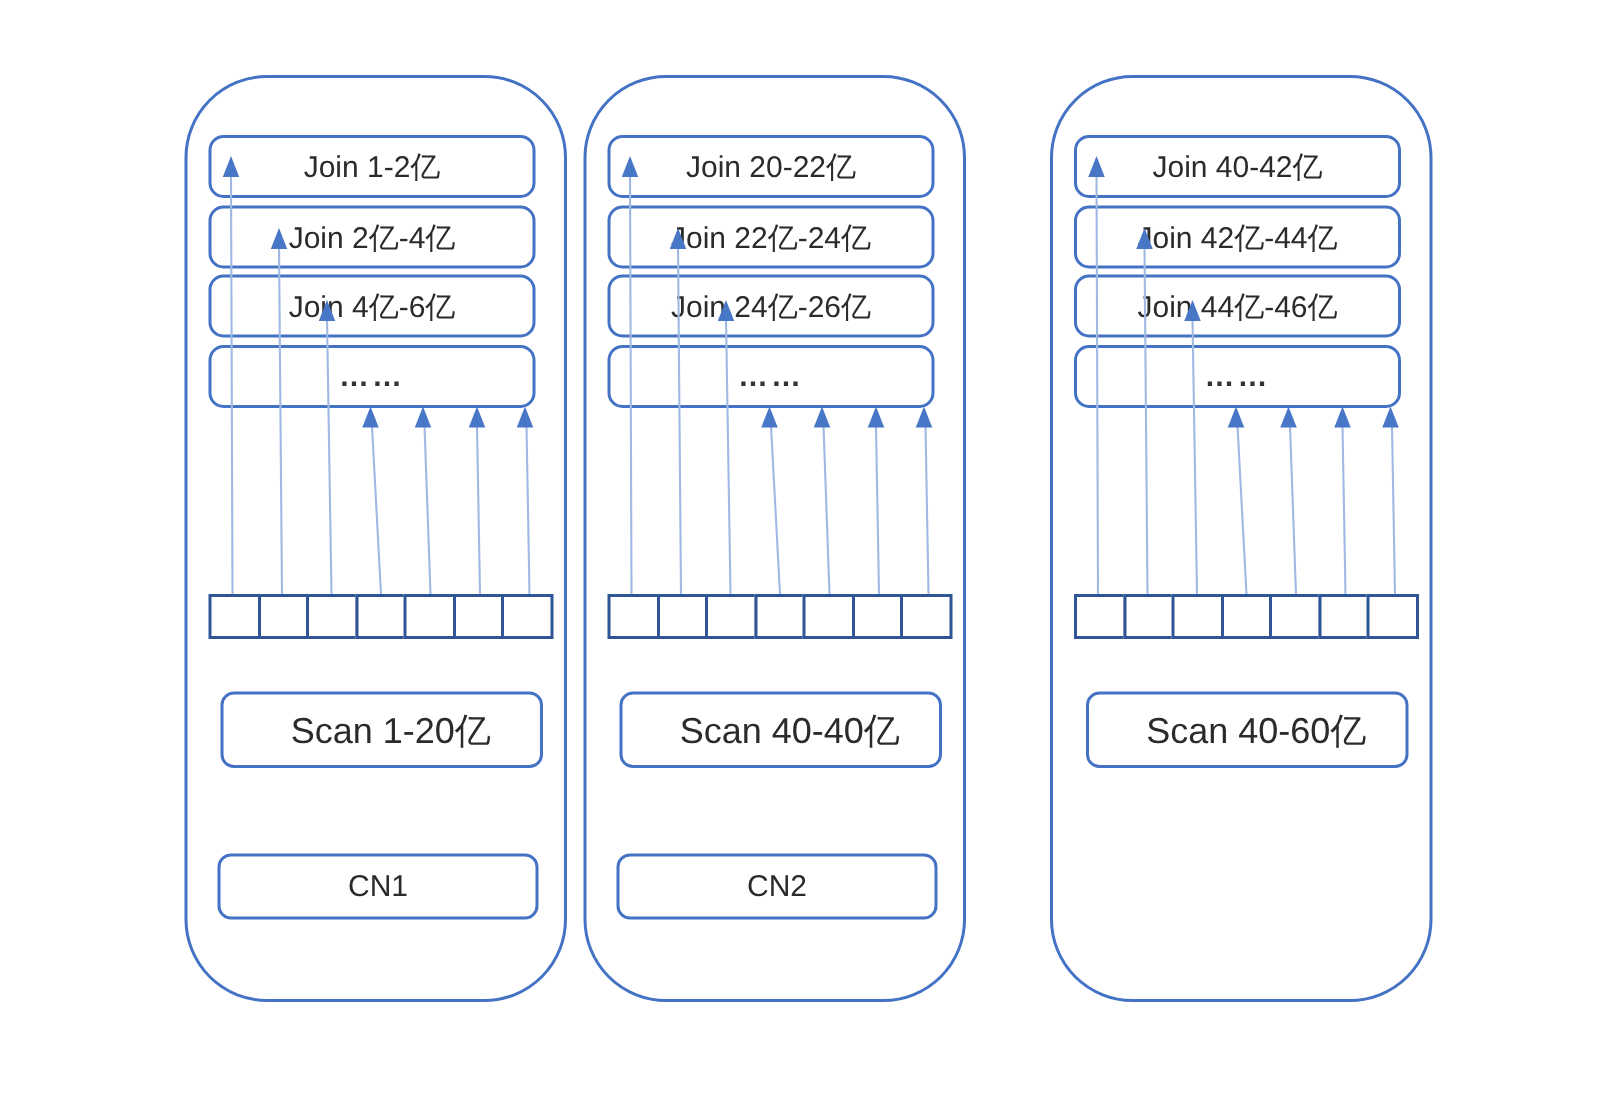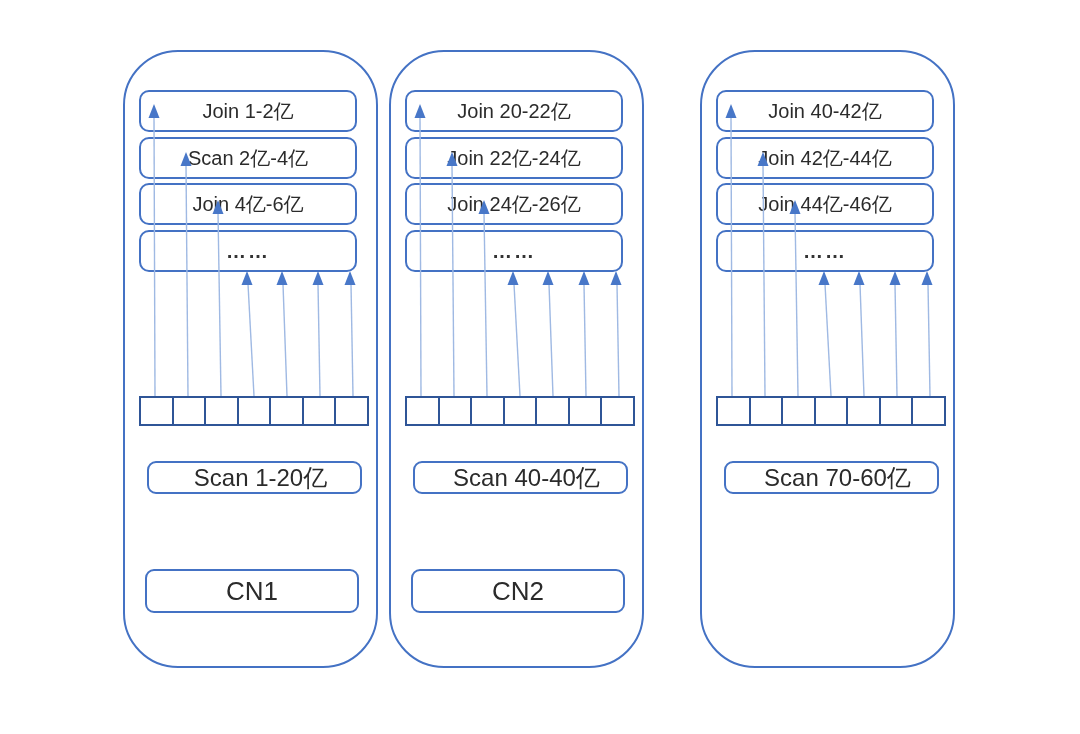--- a/index.html
+++ b/index.html
@@ -27,28 +27,28 @@
   }
   .jb1{top:38px}.jb2{top:85px}.jb3{top:131px}.jb4{top:178px}
   .jb4 span{letter-spacing:2px;font-weight:bold;color:#333;}
   .bar{
     position:absolute;left:14px;top:344px;width:230px;height:30px;
     display:flex;z-index:1;
   }
   .cellx{flex:1;border:2.5px solid #2F5597;background:#ffffff;box-sizing:border-box;}
   .cellx + .cellx{margin-left:-2.5px;}
   .scan-box{
-    position:absolute;left:22px;top:409px;width:215px;height:33px;box-sizing:border-box;
+    position:absolute;left:22px;top:409px;width:215px;height:51px;box-sizing:border-box;
     border:2px solid #4472C4;border-radius:9px;background:#ffffff;
     display:flex;align-items:center;justify-content:center;font-size:24px;z-index:1;padding-left:12px;
   }
   .cn-box{
     position:absolute;left:20px;top:517px;width:214px;height:44px;box-sizing:border-box;
     border:2px solid #4472C4;border-radius:9px;background:#ffffff;
-    display:flex;align-items:center;justify-content:center;font-size:26px;z-index:1;
+    display:flex;align-items:center;justify-content:center;font-size:20px;z-index:1;
   }
 </style>
 </head>
 <body>
 
 <div class="canvas">
 
   <div class="cn-node" id="node1">
     <svg class="arrows" viewBox="0 0 255 618" aria-hidden="true">
       <line x1="30" y1="344" x2="29" y2="64"></line>
@@ -63,21 +63,21 @@
         <polygon points="157,219 162.5,233 151.5,233"></polygon>
       <line x1="195" y1="344" x2="193" y2="232"></line>
         <polygon points="193,219 198.5,233 187.5,233"></polygon>
       <line x1="228" y1="344" x2="226" y2="232"></line>
         <polygon points="225,219 230.5,233 219.5,233"></polygon>
     </svg>
     <div class="join-box jb1">
         <span>Join 1-2亿</span>
       </div>
     <div class="join-box jb2">
-        <span>Scan 2亿-4亿</span>
+        <span>Join 2亿-4亿</span>
       </div>
     <div class="join-box jb3">
         <span>Join 4亿-6亿</span>
       </div>
     <div class="join-box jb4">
         <span>……</span>
       </div>
     <div class="bar">
       <div class="cellx"></div>
       <div class="cellx"></div>
@@ -173,17 +173,17 @@
     <div class="bar">
       <div class="cellx"></div>
       <div class="cellx"></div>
       <div class="cellx"></div>
       <div class="cellx"></div>
       <div class="cellx"></div>
       <div class="cellx"></div>
       <div class="cellx"></div>
     </div>
     <div class="scan-box">
-        <span>Scan 70-60亿</span>
+        <span>Scan 40-60亿</span>
       </div>
   </div>
 
 </div>
 
 </body></html>

